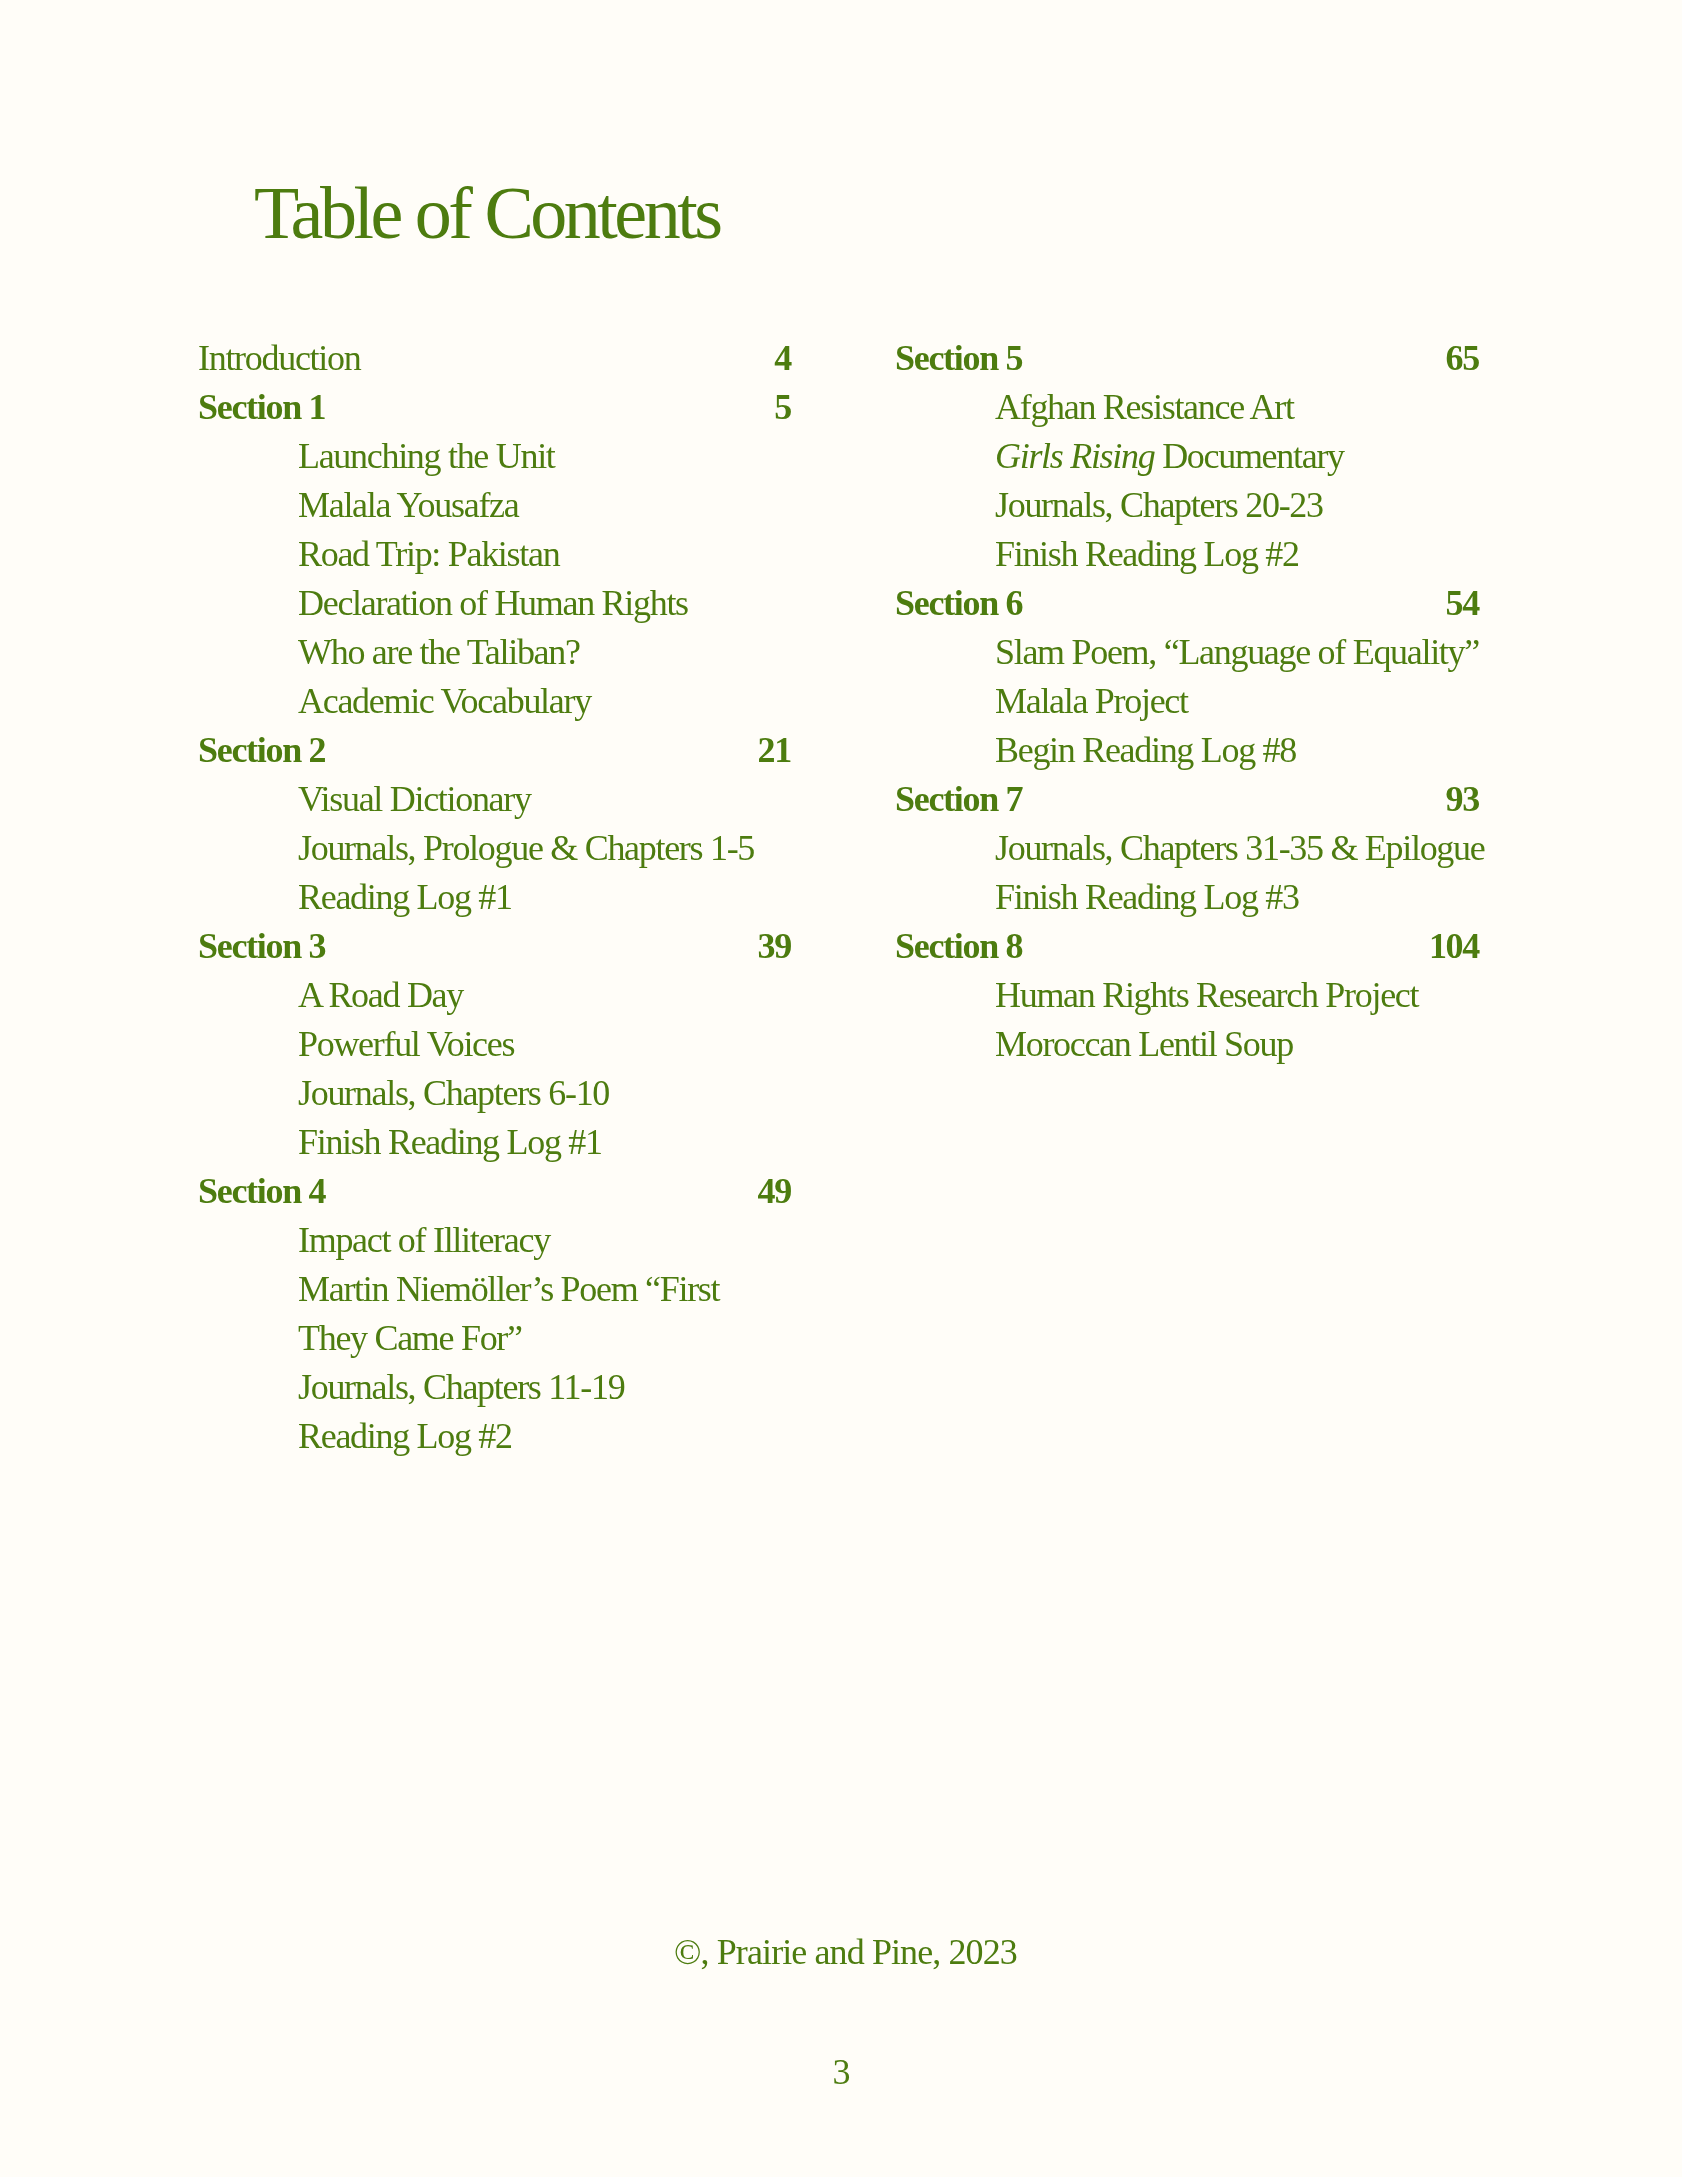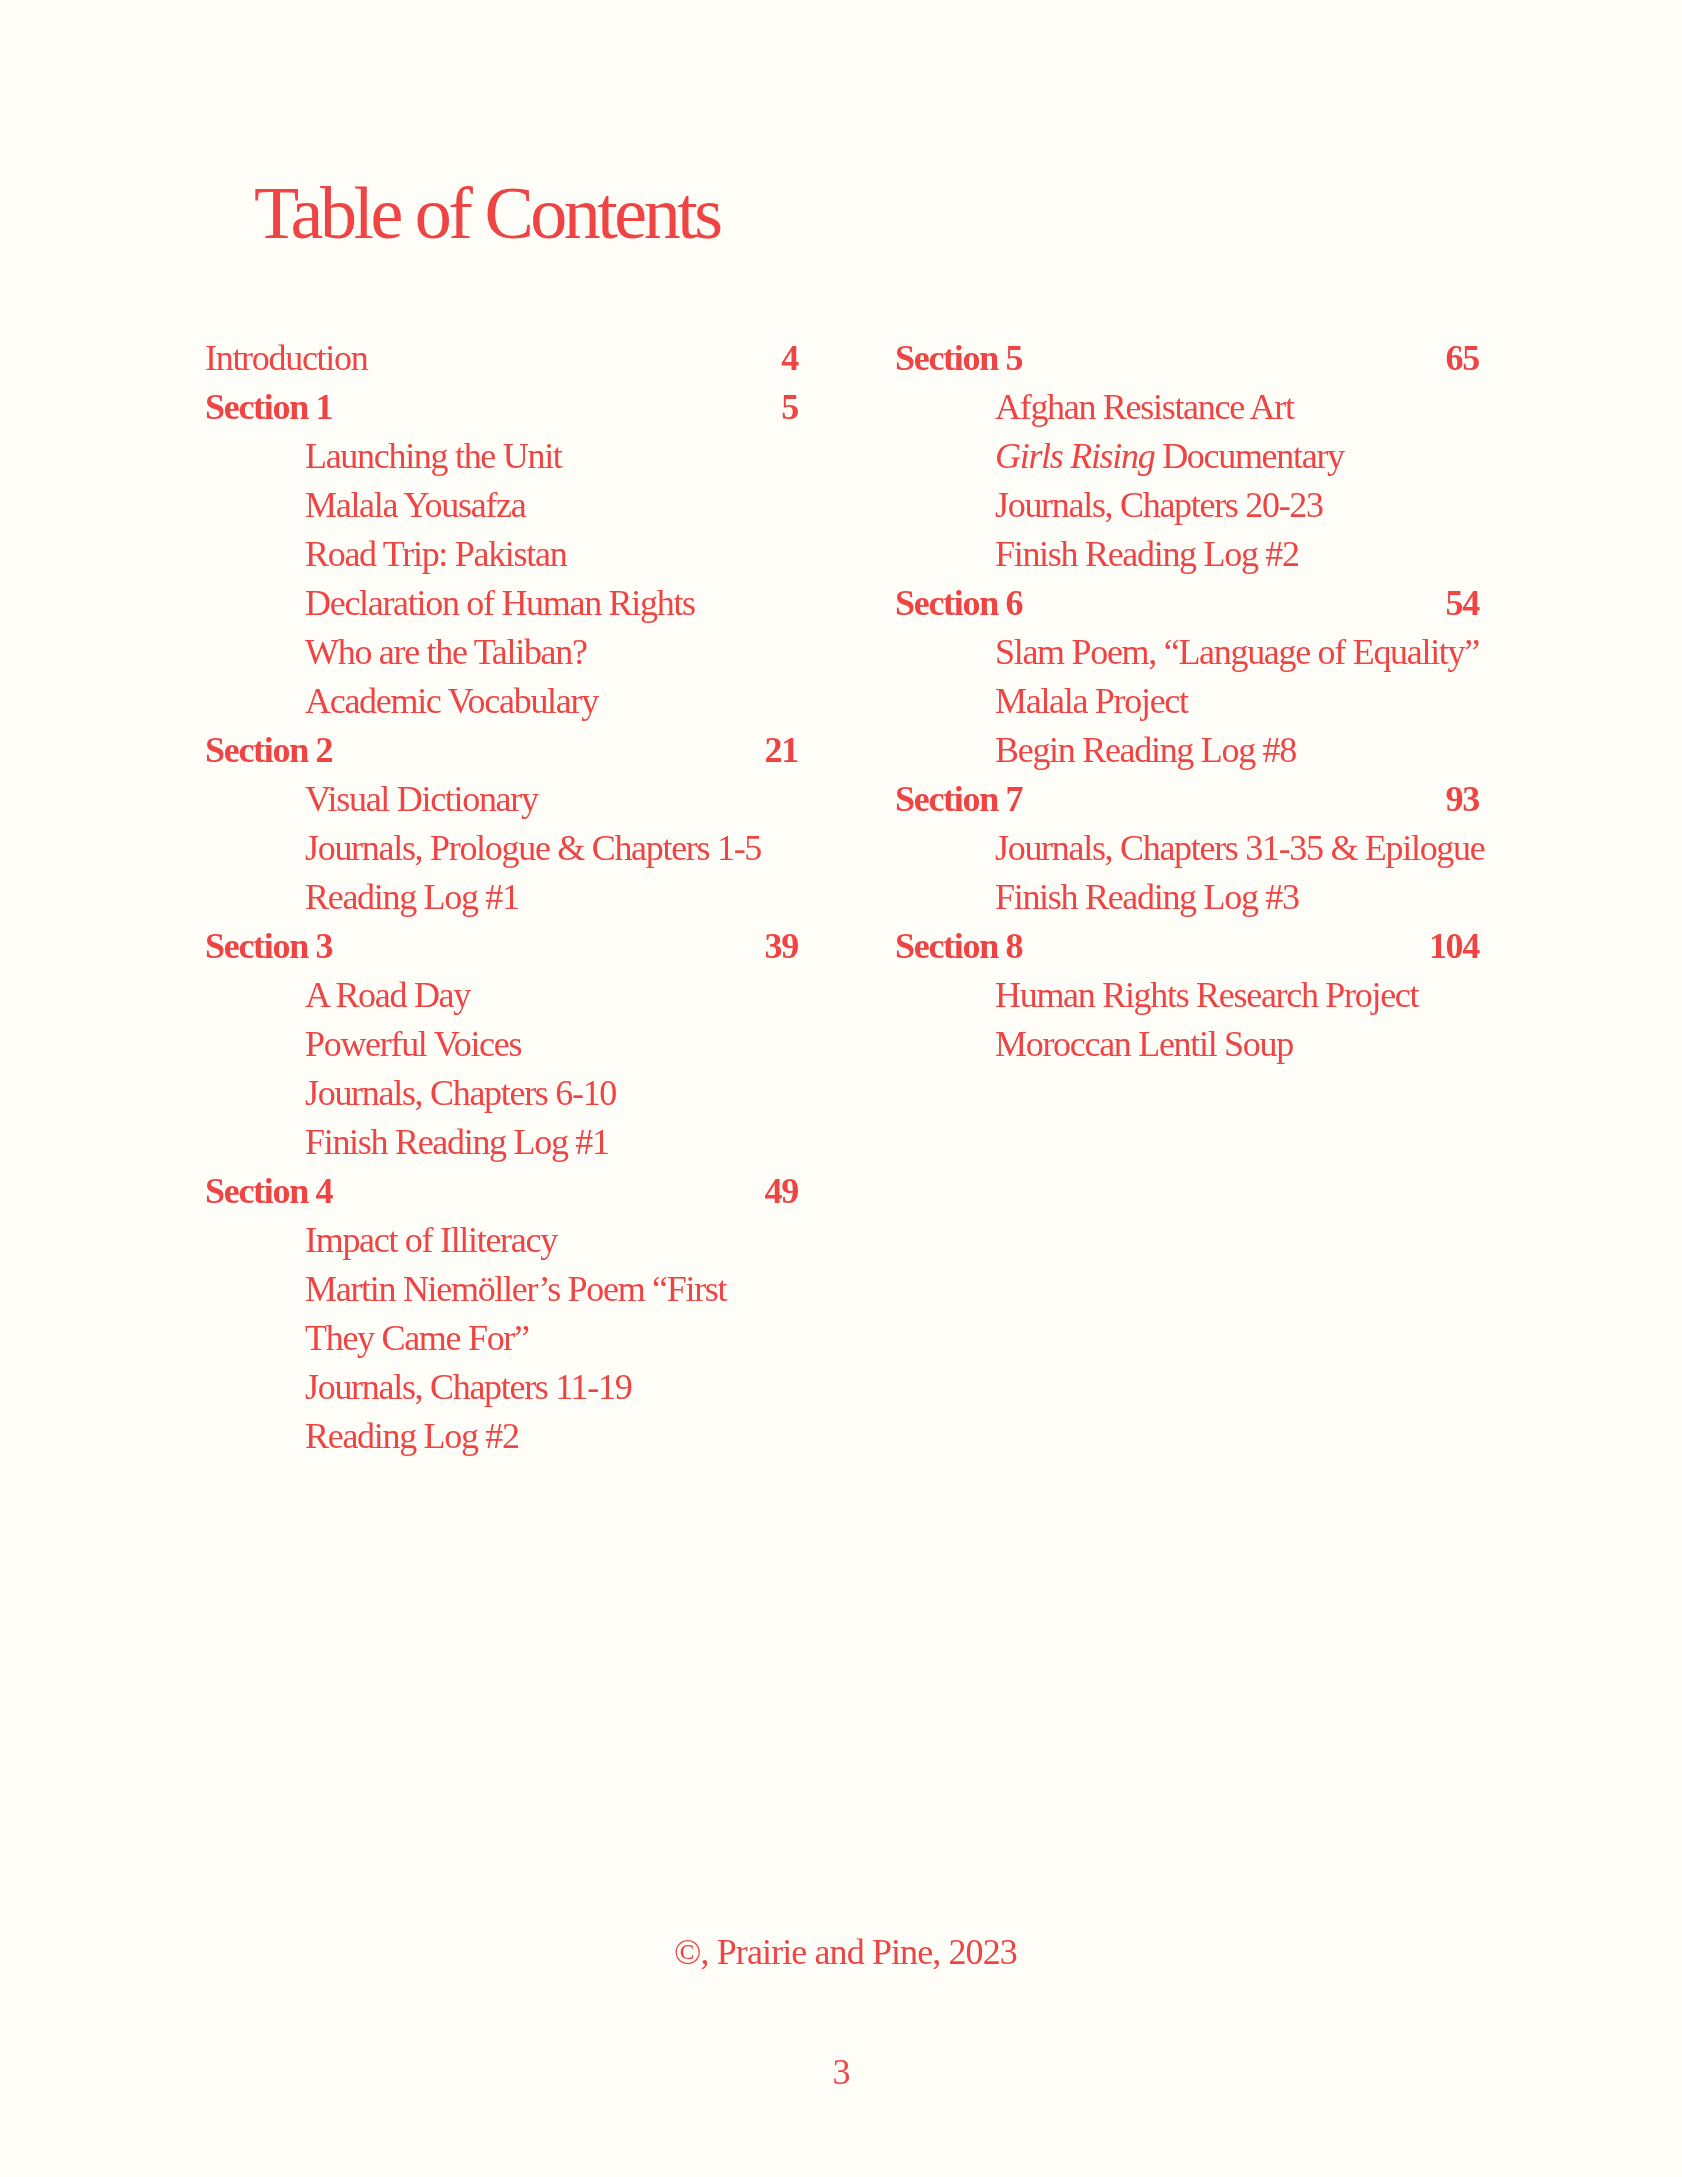--- a/index.html
+++ b/index.html
@@ -1,30 +1,30 @@
 <!DOCTYPE html>
 <html style="font-size:14px"><head>
 <meta charset="utf-8">
 <style>
   html,body{margin:0;padding:0;background:#e8e8e8;}
   .page{
     position:relative;
     width:1683px;height:2177px;
     background:#fffdf8;
-    color:#ef4444;
+    color:#4d7c0f;
     font-family:"Liberation Serif","DejaVu Serif",serif;
     overflow:hidden;
   }
   .title{
     position:absolute;left:254px;top:176px;margin:0;
     font-size:74px;line-height:74px;font-weight:400;
     letter-spacing:-3.5px;white-space:nowrap;
   }
   .col{position:absolute;top:334px;}
-  .col-left{left:205px;width:593px;text-align:right;}
+  .col-left{left:198px;width:593px;text-align:right;}
   .col-right{left:895px;width:584px;}
   .row{
     display:flex;justify-content:space-between;align-items:baseline;
     height:49px;font-size:36px;line-height:49px;
     letter-spacing:-1.3px;white-space:nowrap;
   }
   .row.sub{padding-left:100px;justify-content:flex-start;}
   .row.bold{font-weight:700;}
   .num{font-weight:700;}
   .it{font-style:italic;margin-top:48px;}

